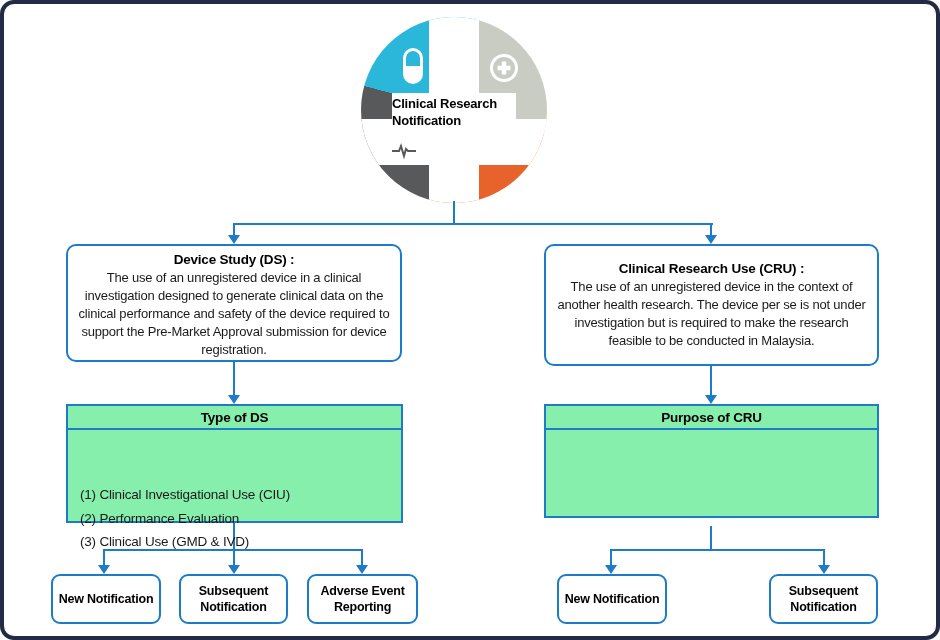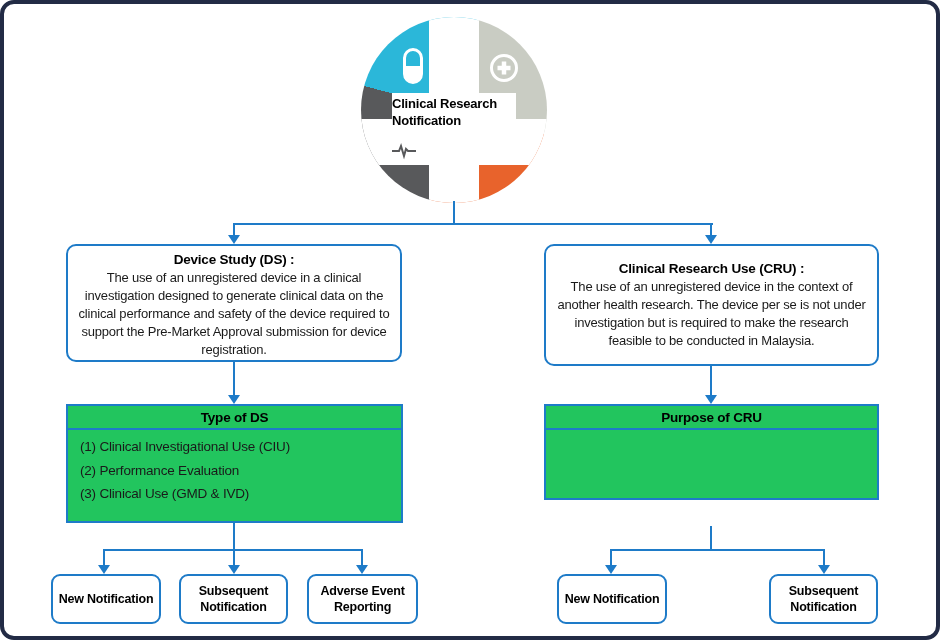--- a/index.html
+++ b/index.html
@@ -33,27 +33,27 @@
     border-left:6px solid transparent;border-right:6px solid transparent;border-top:9px solid #1E7BC8;
   }
   
   .defbox{
     position:absolute;background:#fff;border:2px solid #1E7BC8;border-radius:10px;
     box-sizing:border-box;text-align:center;padding:5px 10px;
   }
   .defbox .def-title{font-weight:bold;font-size:13.5px;line-height:18px;color:#000;}
   .defbox .def-body{font-size:13px;line-height:18px;color:#1a1a1a;}
   .listbox{
-    position:absolute;background:#22c55e;border:2px solid #1E7BC8;box-sizing:border-box;
+    position:absolute;background:#86efac;border:2px solid #1E7BC8;box-sizing:border-box;
   }
   .listbox .list-header{
     border-bottom:2px solid #1E7BC8;height:22px;display:flex;align-items:center;justify-content:center;
     font-weight:bold;font-size:13.5px;color:#000;
   }
-  .listbox .list-body{padding:5px 10px 0 12px;}
+  .listbox .list-body{padding:5px 10px 0 12px;margin-top:48px;}
   .listbox .list-item{
     font-size:13.5px;line-height:23.5px;color:#1a1a1a;
     padding-left:22px;text-indent:-22px;
   }
   .leaf{
     position:absolute;background:#fff;border:2px solid #1E7BC8;border-radius:9px;box-sizing:border-box;
     display:flex;align-items:center;justify-content:center;text-align:center;
     font-weight:bold;font-size:12.5px;line-height:16px;color:#000;padding:2px 3px;
   }
 </style>
@@ -136,21 +136,21 @@
 
   <div class="listbox" style="left:62px;top:400px;width:337px;height:119px;">
     <div class="list-header">Type of DS</div>
     <div class="list-body">
       <div class="list-item">(1) Clinical Investigational Use (CIU)</div>
       <div class="list-item">(2) Performance Evaluation</div>
       <div class="list-item">(3) Clinical Use (GMD &amp; IVD)</div>
     </div>
   </div>
 
-  <div class="listbox" style="left:540px;top:400px;width:335px;height:96px;">
+  <div class="listbox" style="left:540px;top:400px;width:335px;height:114px;">
     <div class="list-header">Purpose of CRU</div>
   </div>
 
   <div class="leaf" style="left:47px;top:570px;width:110px;height:50px;">New Notification</div>
   <div class="leaf" style="left:175px;top:570px;width:109px;height:50px;">Subsequent Notification</div>
   <div class="leaf" style="left:303px;top:570px;width:111px;height:50px;">Adverse Event Reporting</div>
 
   <div class="leaf" style="left:553px;top:570px;width:110px;height:50px;">New Notification</div>
   <div class="leaf" style="left:765px;top:570px;width:109px;height:50px;">Subsequent Notification</div>
 

